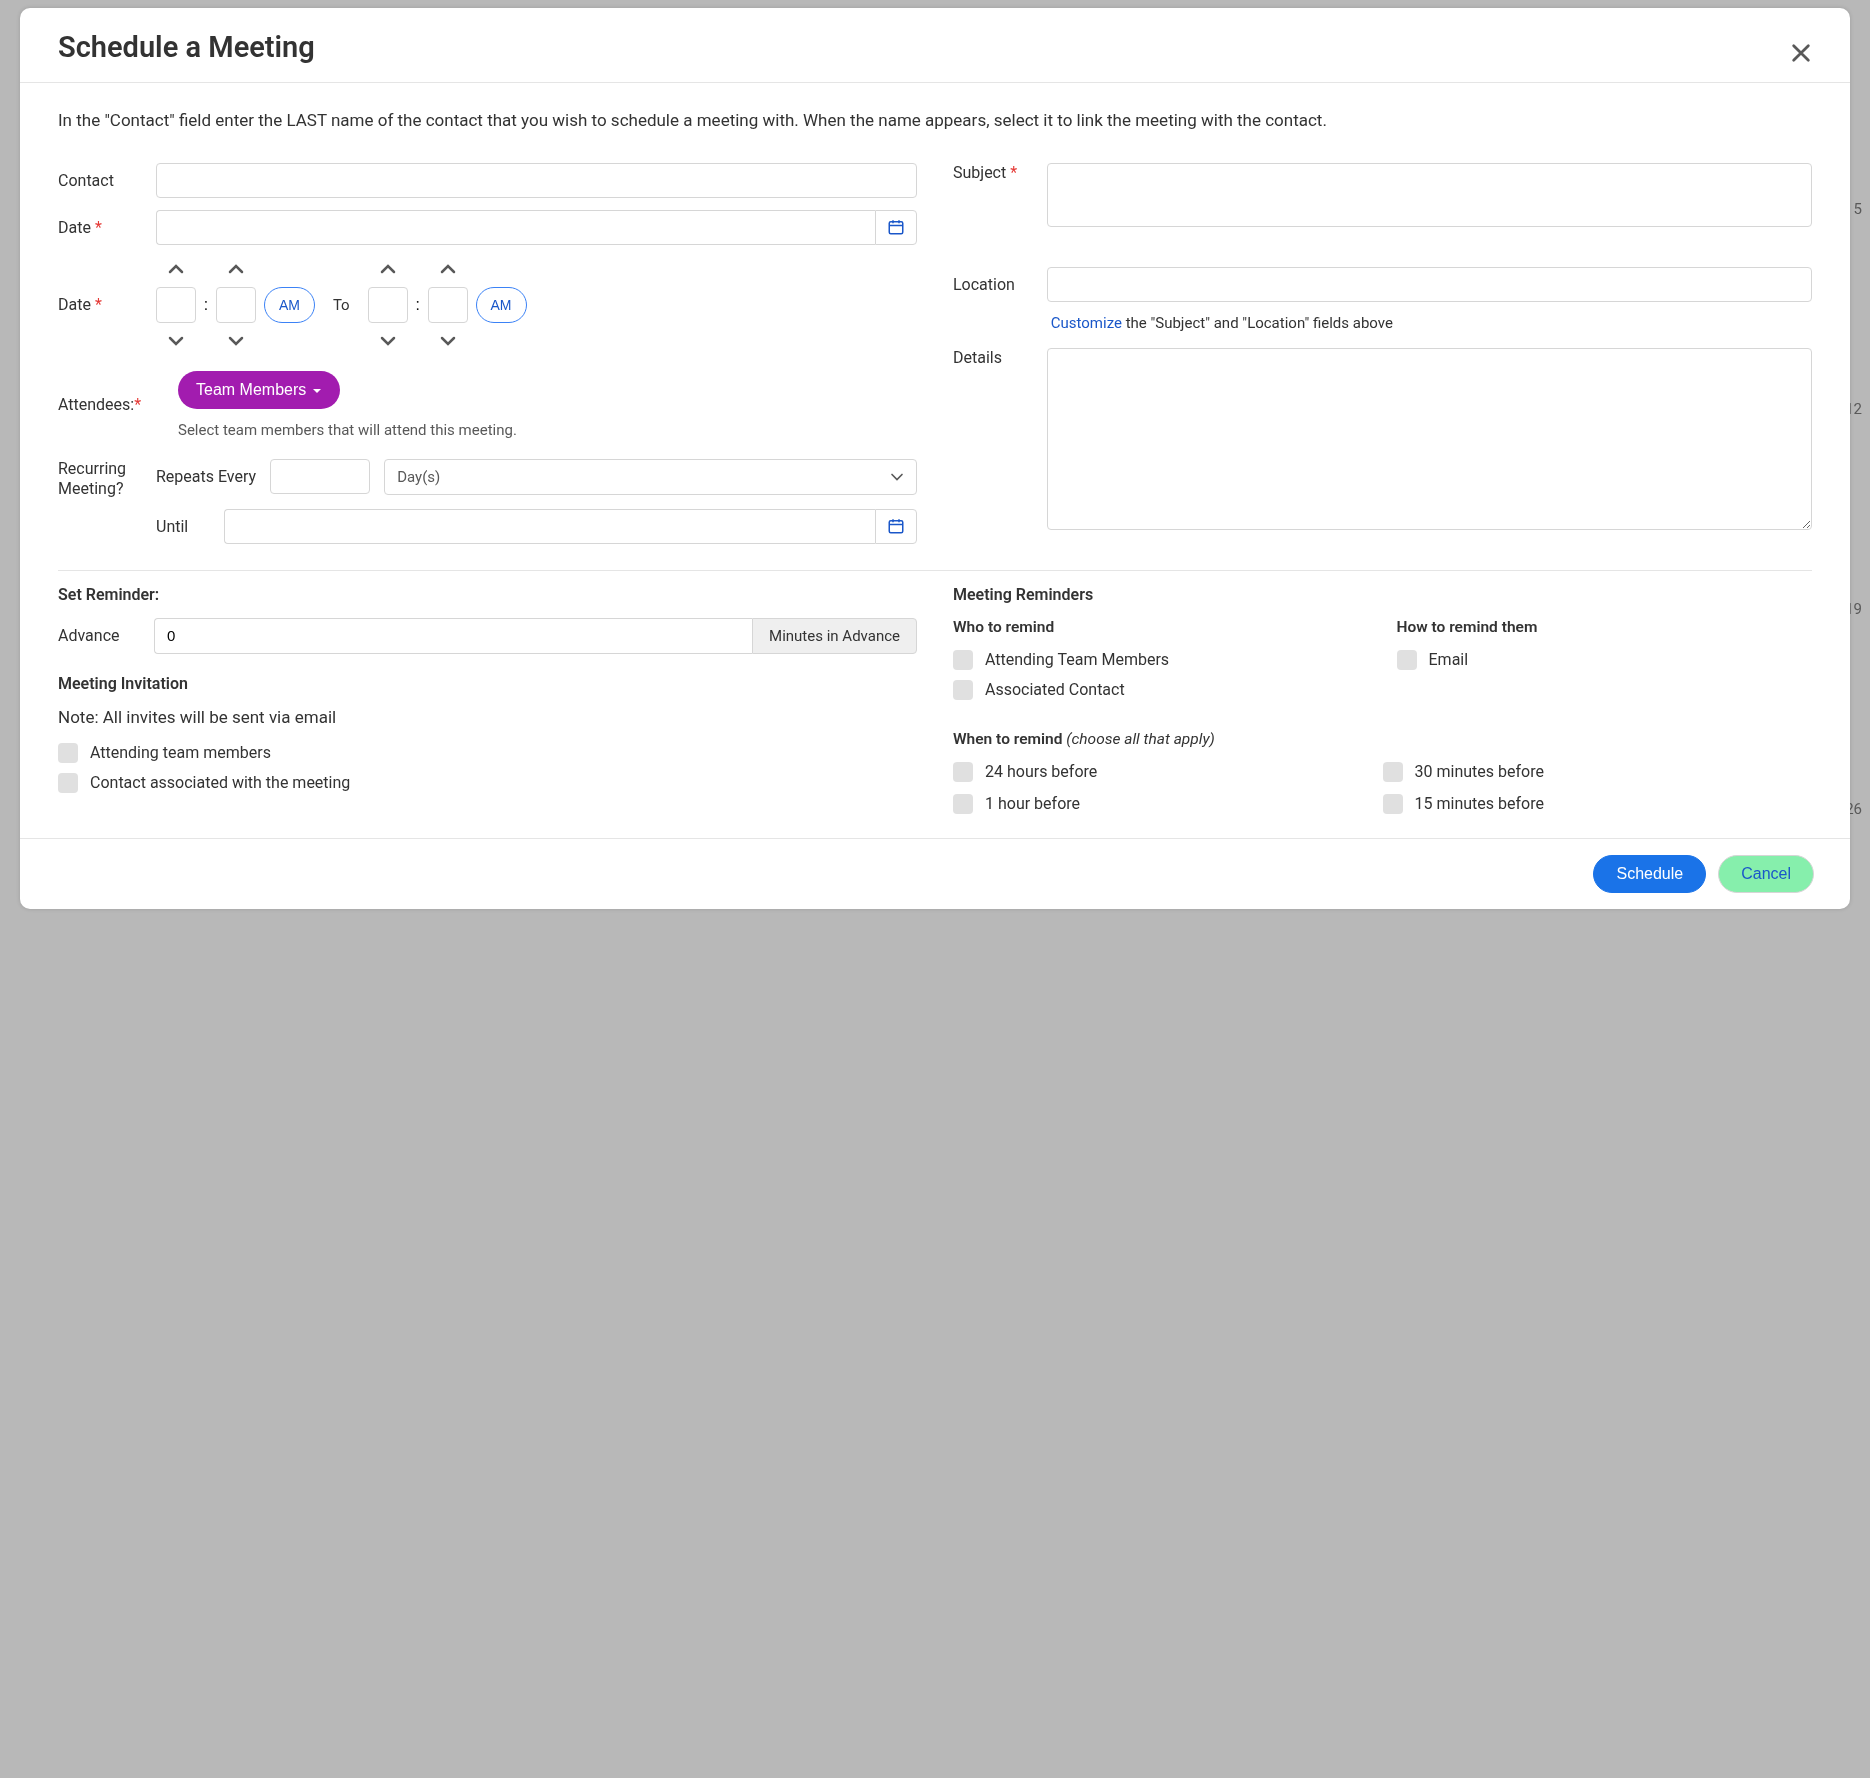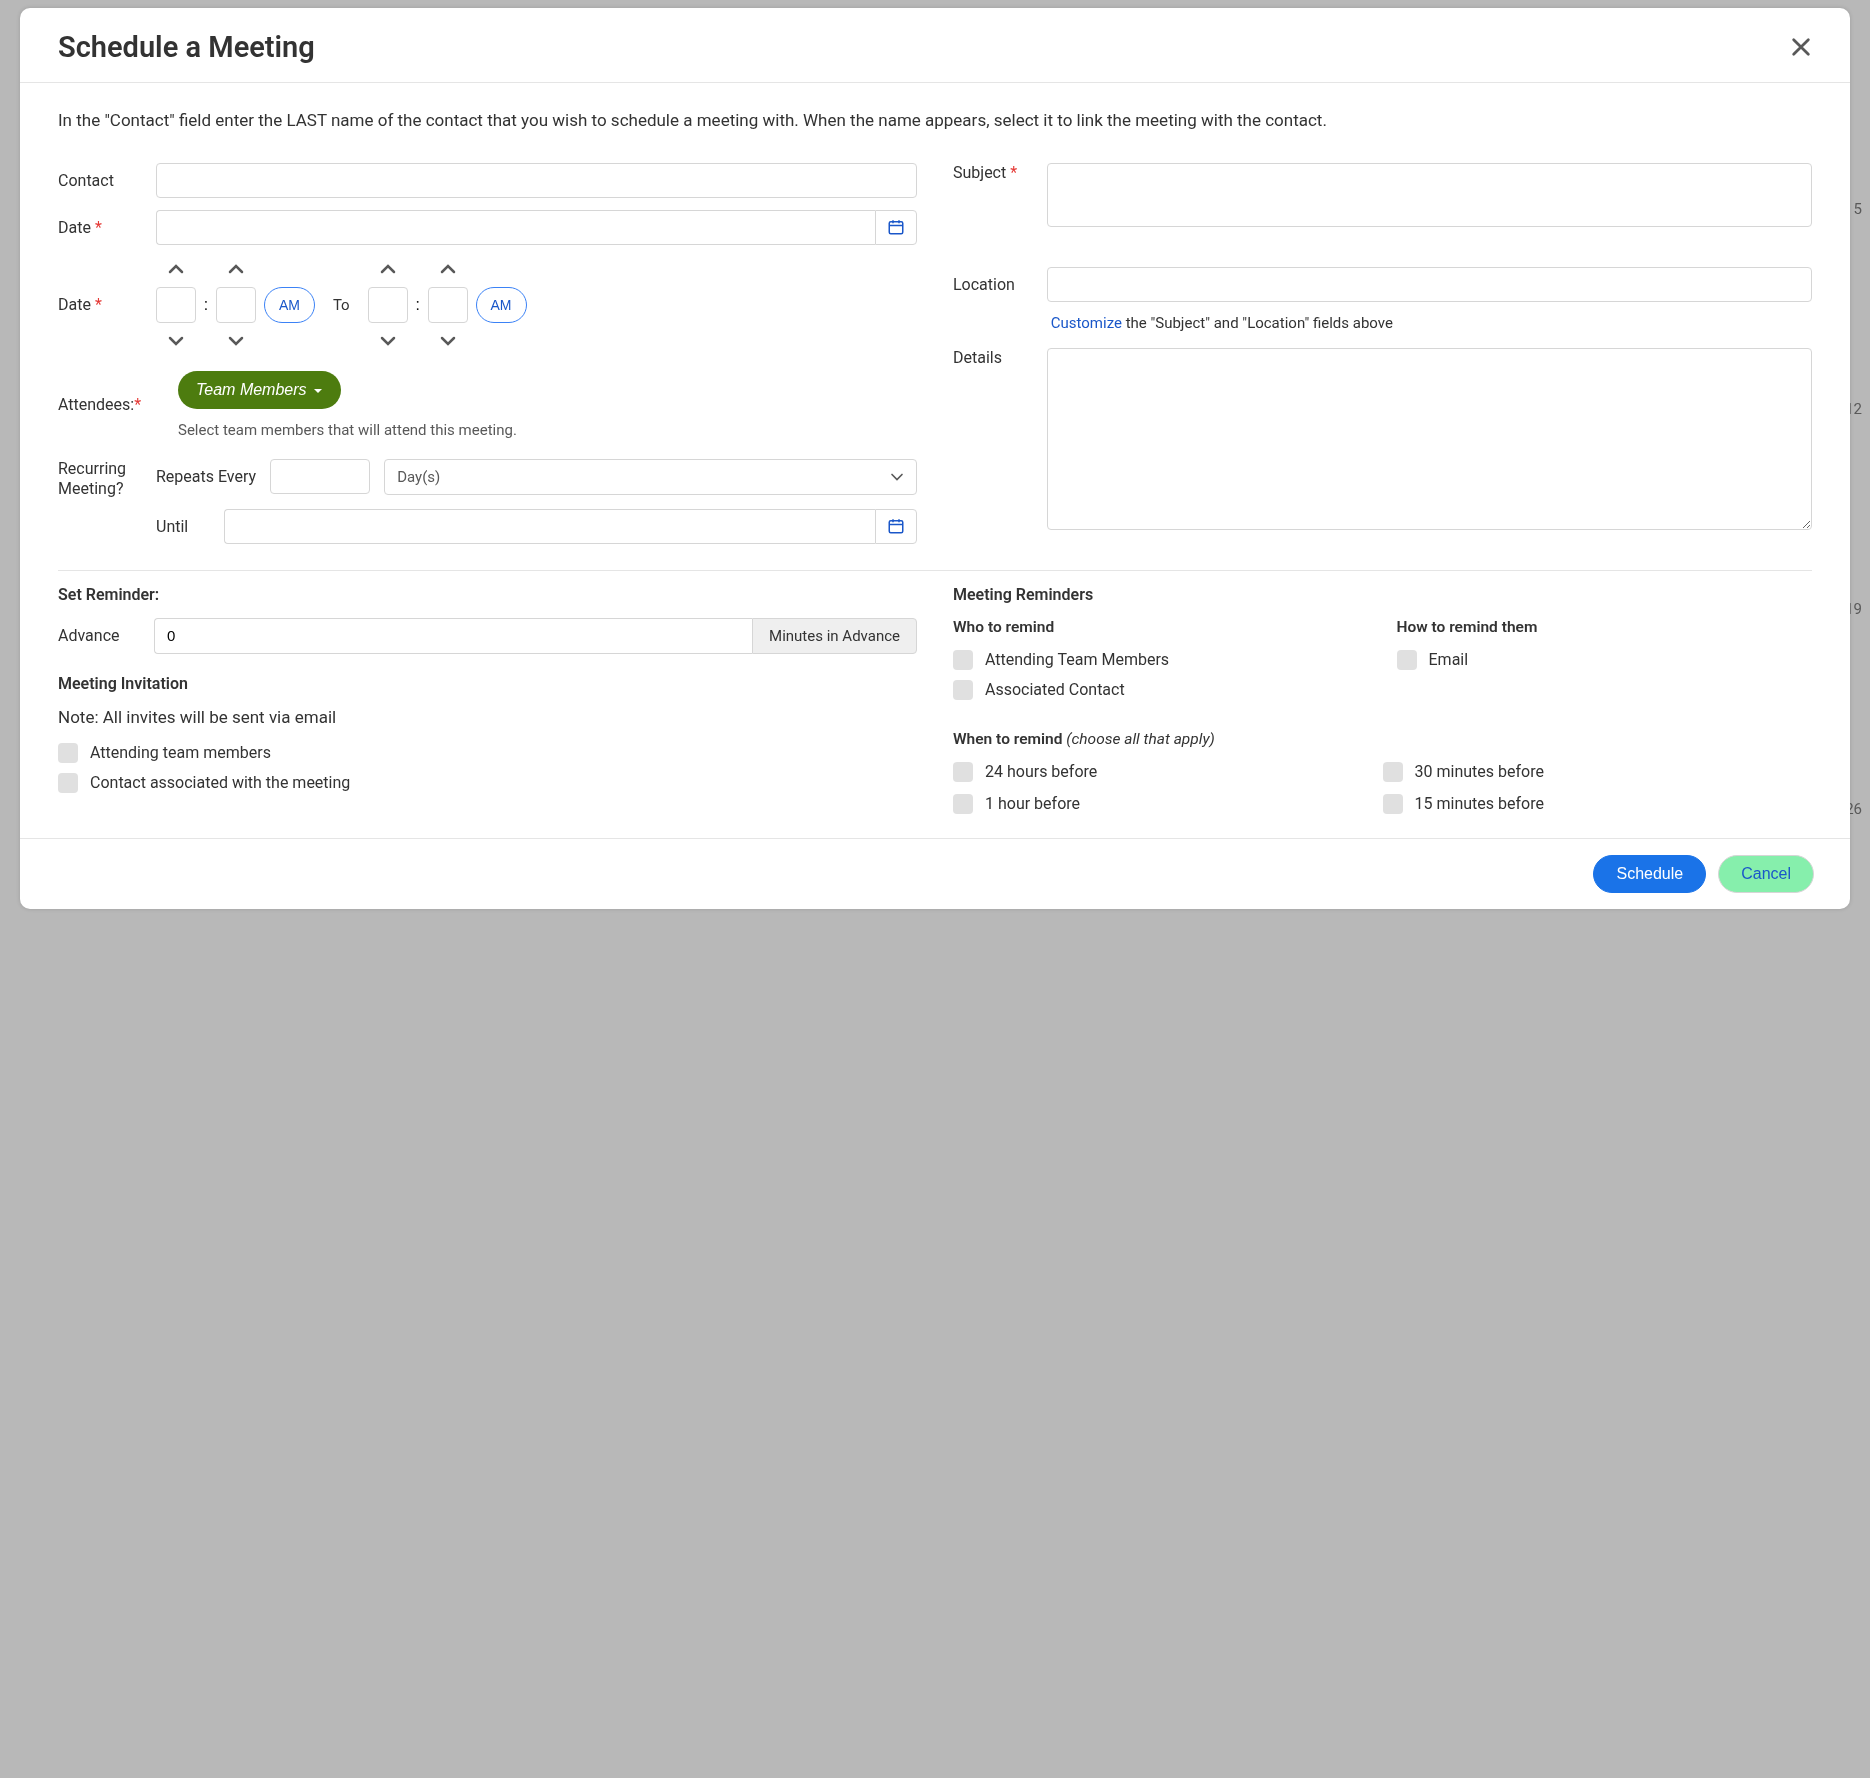--- a/index.html
+++ b/index.html
@@ -15,21 +15,21 @@
   left: 20px; right: 20px; top: 8px;
   background: #fff;
   border-radius: 10px;
   box-shadow: 0 0 4px rgba(0,0,0,0.15);
 }
 .modal-header {
   padding: 22px 38px 18px;
   border-bottom: 1px solid #e5e5e5;
   display: flex;
   justify-content: space-between;
-  align-items: center;
+  align-items: flex-end;
 }
 .modal-title { font-size: 29px; font-weight: 600; color: #333; }
 .close-icon { width: 22px; height: 22px; cursor: pointer; }
 .close-icon svg { width: 100%; height: 100%; }
 .modal-body { padding: 20px 38px 12px; }
 .instructions { font-size: 17px; color: #333; line-height: 2.1; margin-bottom: 24px; }
 
 .cols { display: flex; gap: 36px; }
 .col { flex: 1; min-width: 0; }
 
@@ -71,22 +71,22 @@
 .chev svg { width: 16px; height: 12px; display: block; }
 .ampm {
   height: 36px; padding: 0 14px; border: 1px solid #3b82f6; border-radius: 18px;
   background: #fff; font-size: 14px; color: #1a57c9; cursor: pointer; display: flex; align-items: center;
 }
 .time-to { margin: 0 10px; font-size: 15px; color: #333; }
 
 .subject-input { height: 64px; resize: none; }
 
 .pill-btn {
-  background: #4d7c0f; color: #fff; border: none; border-radius: 22px;
-  padding: 10px 18px; font-size: 16px; cursor: pointer; display: inline-flex; align-items: flex-start; gap: 6px; font-style: italic;
+  background: #a21caf; color: #fff; border: none; border-radius: 22px;
+  padding: 10px 18px; font-size: 16px; cursor: pointer; display: inline-flex; align-items: flex-start; gap: 6px;
 }
 .caret-down { display: inline-block; }
 .caret-down svg { width: 10px; height: 7px; }
 .helper-text { font-size: 15px; color: #595959; margin-top: 12px; }
 
 .repeats-row { display: flex; align-items: center; gap: 14px; }
 .repeats-label { font-size: 16px; color: #333; }
 .num-input { width: 100px; text-align: left; }
 .select-wrap {
   flex: 1; border: 1px solid #d6d6d6; border-radius: 4px; background: #fff;

